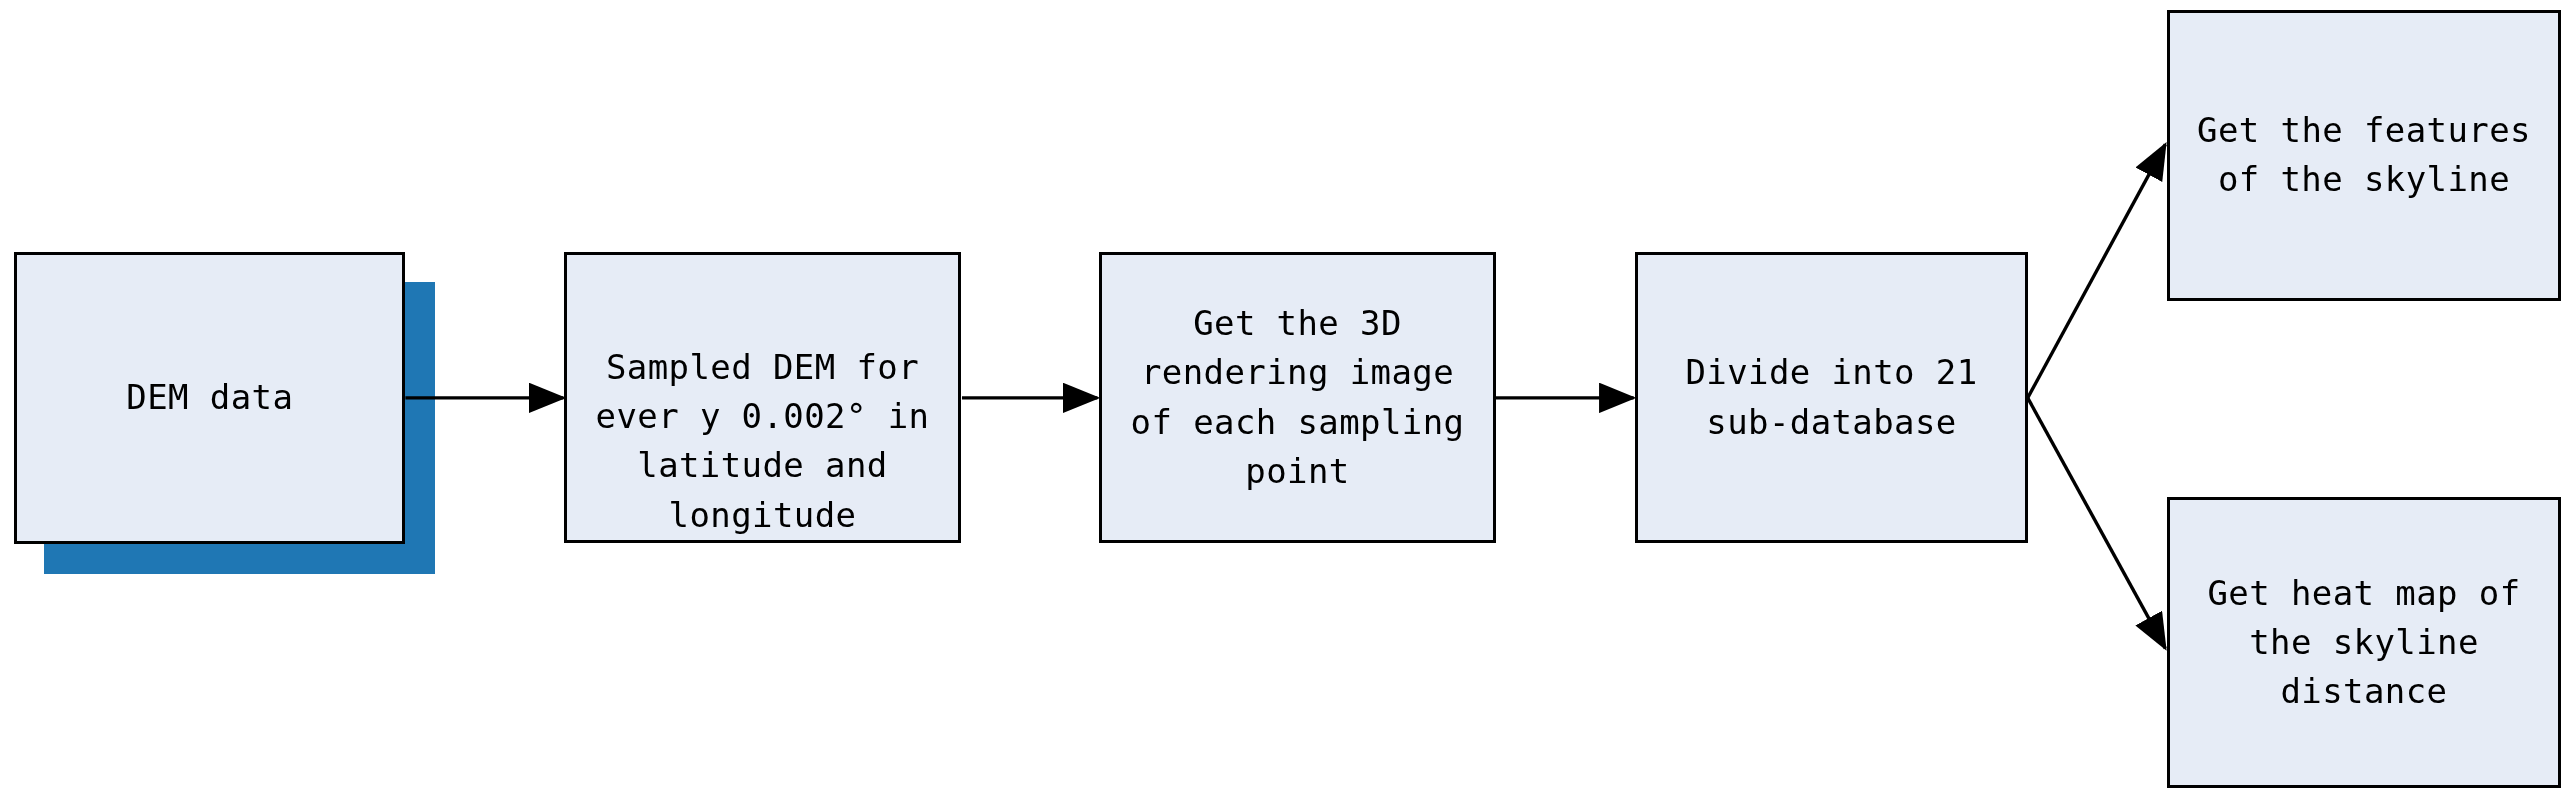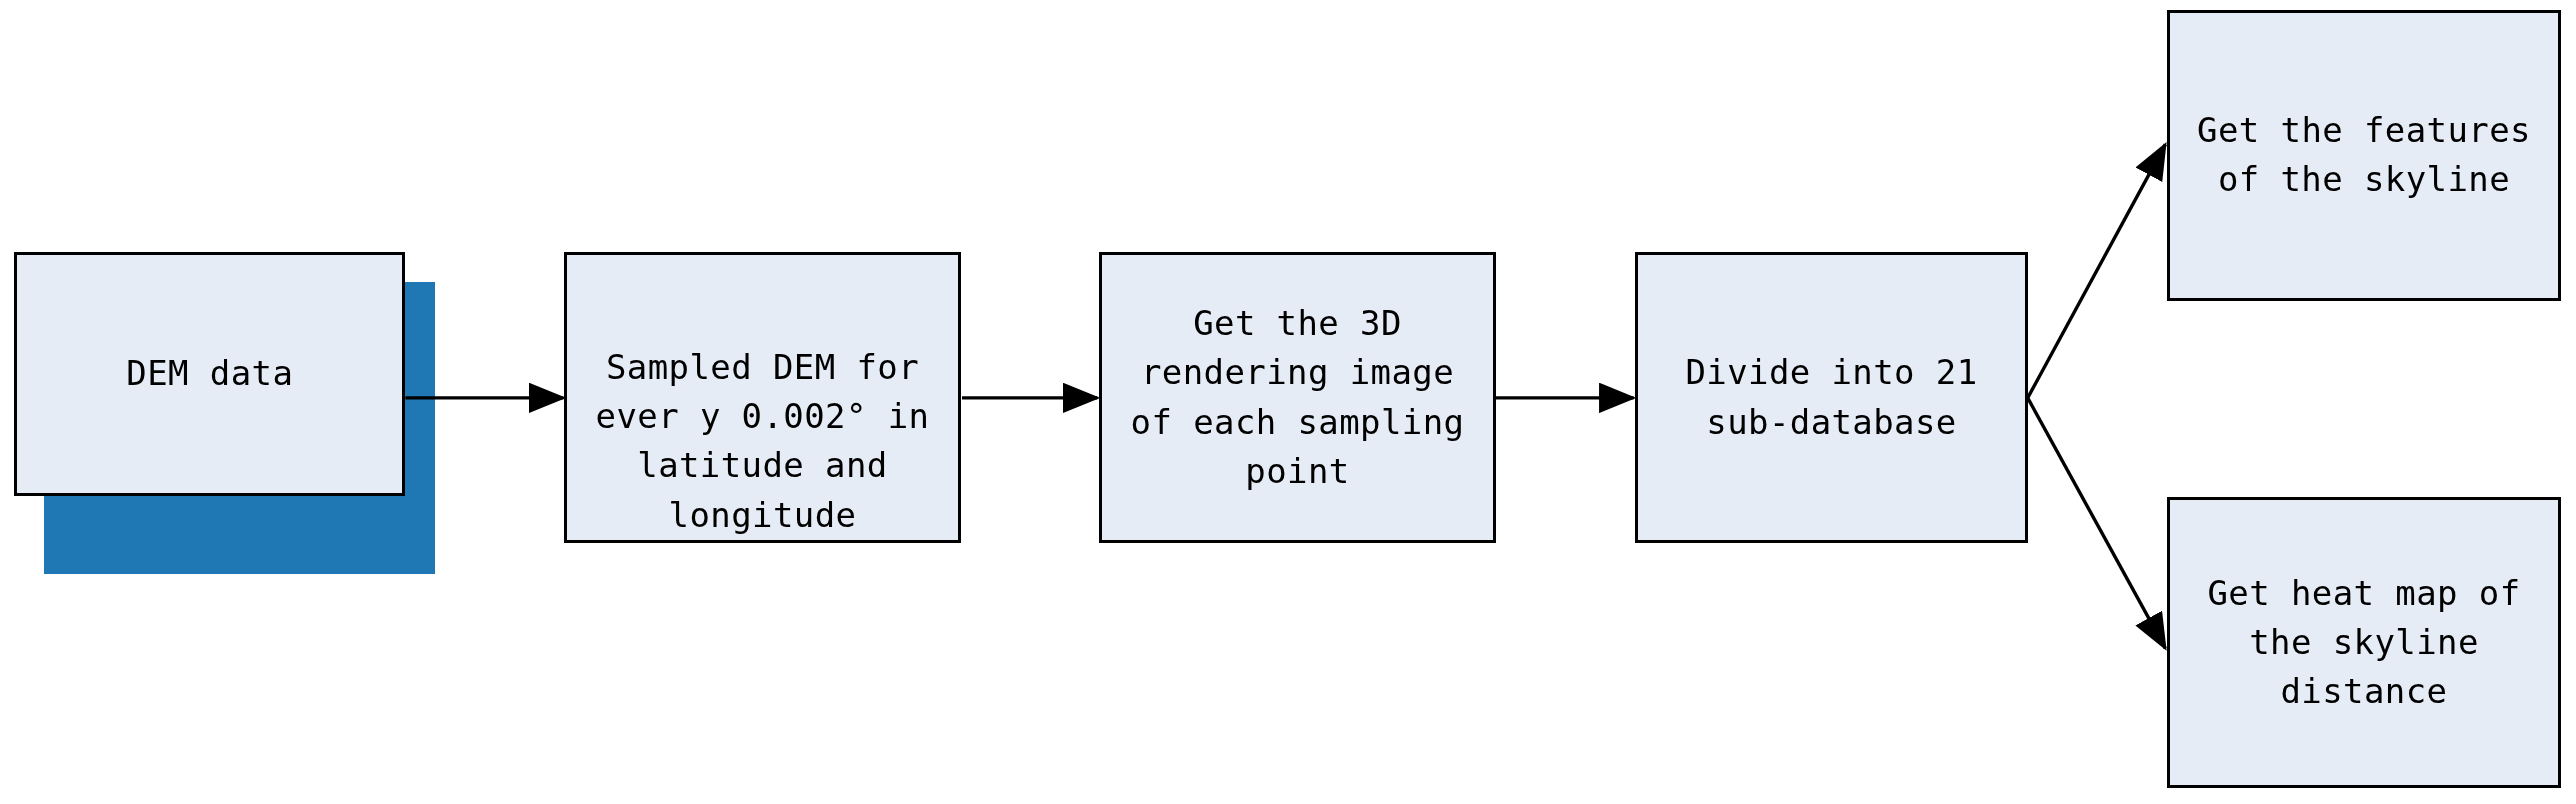--- a/index.html
+++ b/index.html
@@ -35,21 +35,21 @@
   }
   .node-label {
     font-family: "DejaVu Sans Mono", "Liberation Mono", monospace;
     font-size: 34px;
     line-height: 1.45;
     color: #000000;
     letter-spacing: 0.4px;
     white-space: pre-line;
   }
   
-  #node-dem-data      { left: 14.3px;   top: 252px; width: 391px; height: 244px; }
+  #node-dem-data      { left: 14.3px;   top: 252px; width: 391px; height: 292px; }
   #shadow-dem-data    { left: 44px;   top: 282px; width: 391px; height: 292px; }
   #node-sampled-dem   { left: 564px;  top: 252px; width: 397px; height: 291px; align-items: flex-end; }
   #node-render-3d     { left: 1099px; top: 252px; width: 397px; height: 291px; }
   #node-divide-24     { left: 1635px; top: 252px; width: 393px; height: 291px; }
   #node-skyline-feat  { left: 2167px; top: 9.8px;  width: 394px; height: 291px; }
   #node-skyline-heat  { left: 2167px; top: 497px; width: 394px; height: 291px; }
 
   #edges {
     position: absolute;
     left: 0;

